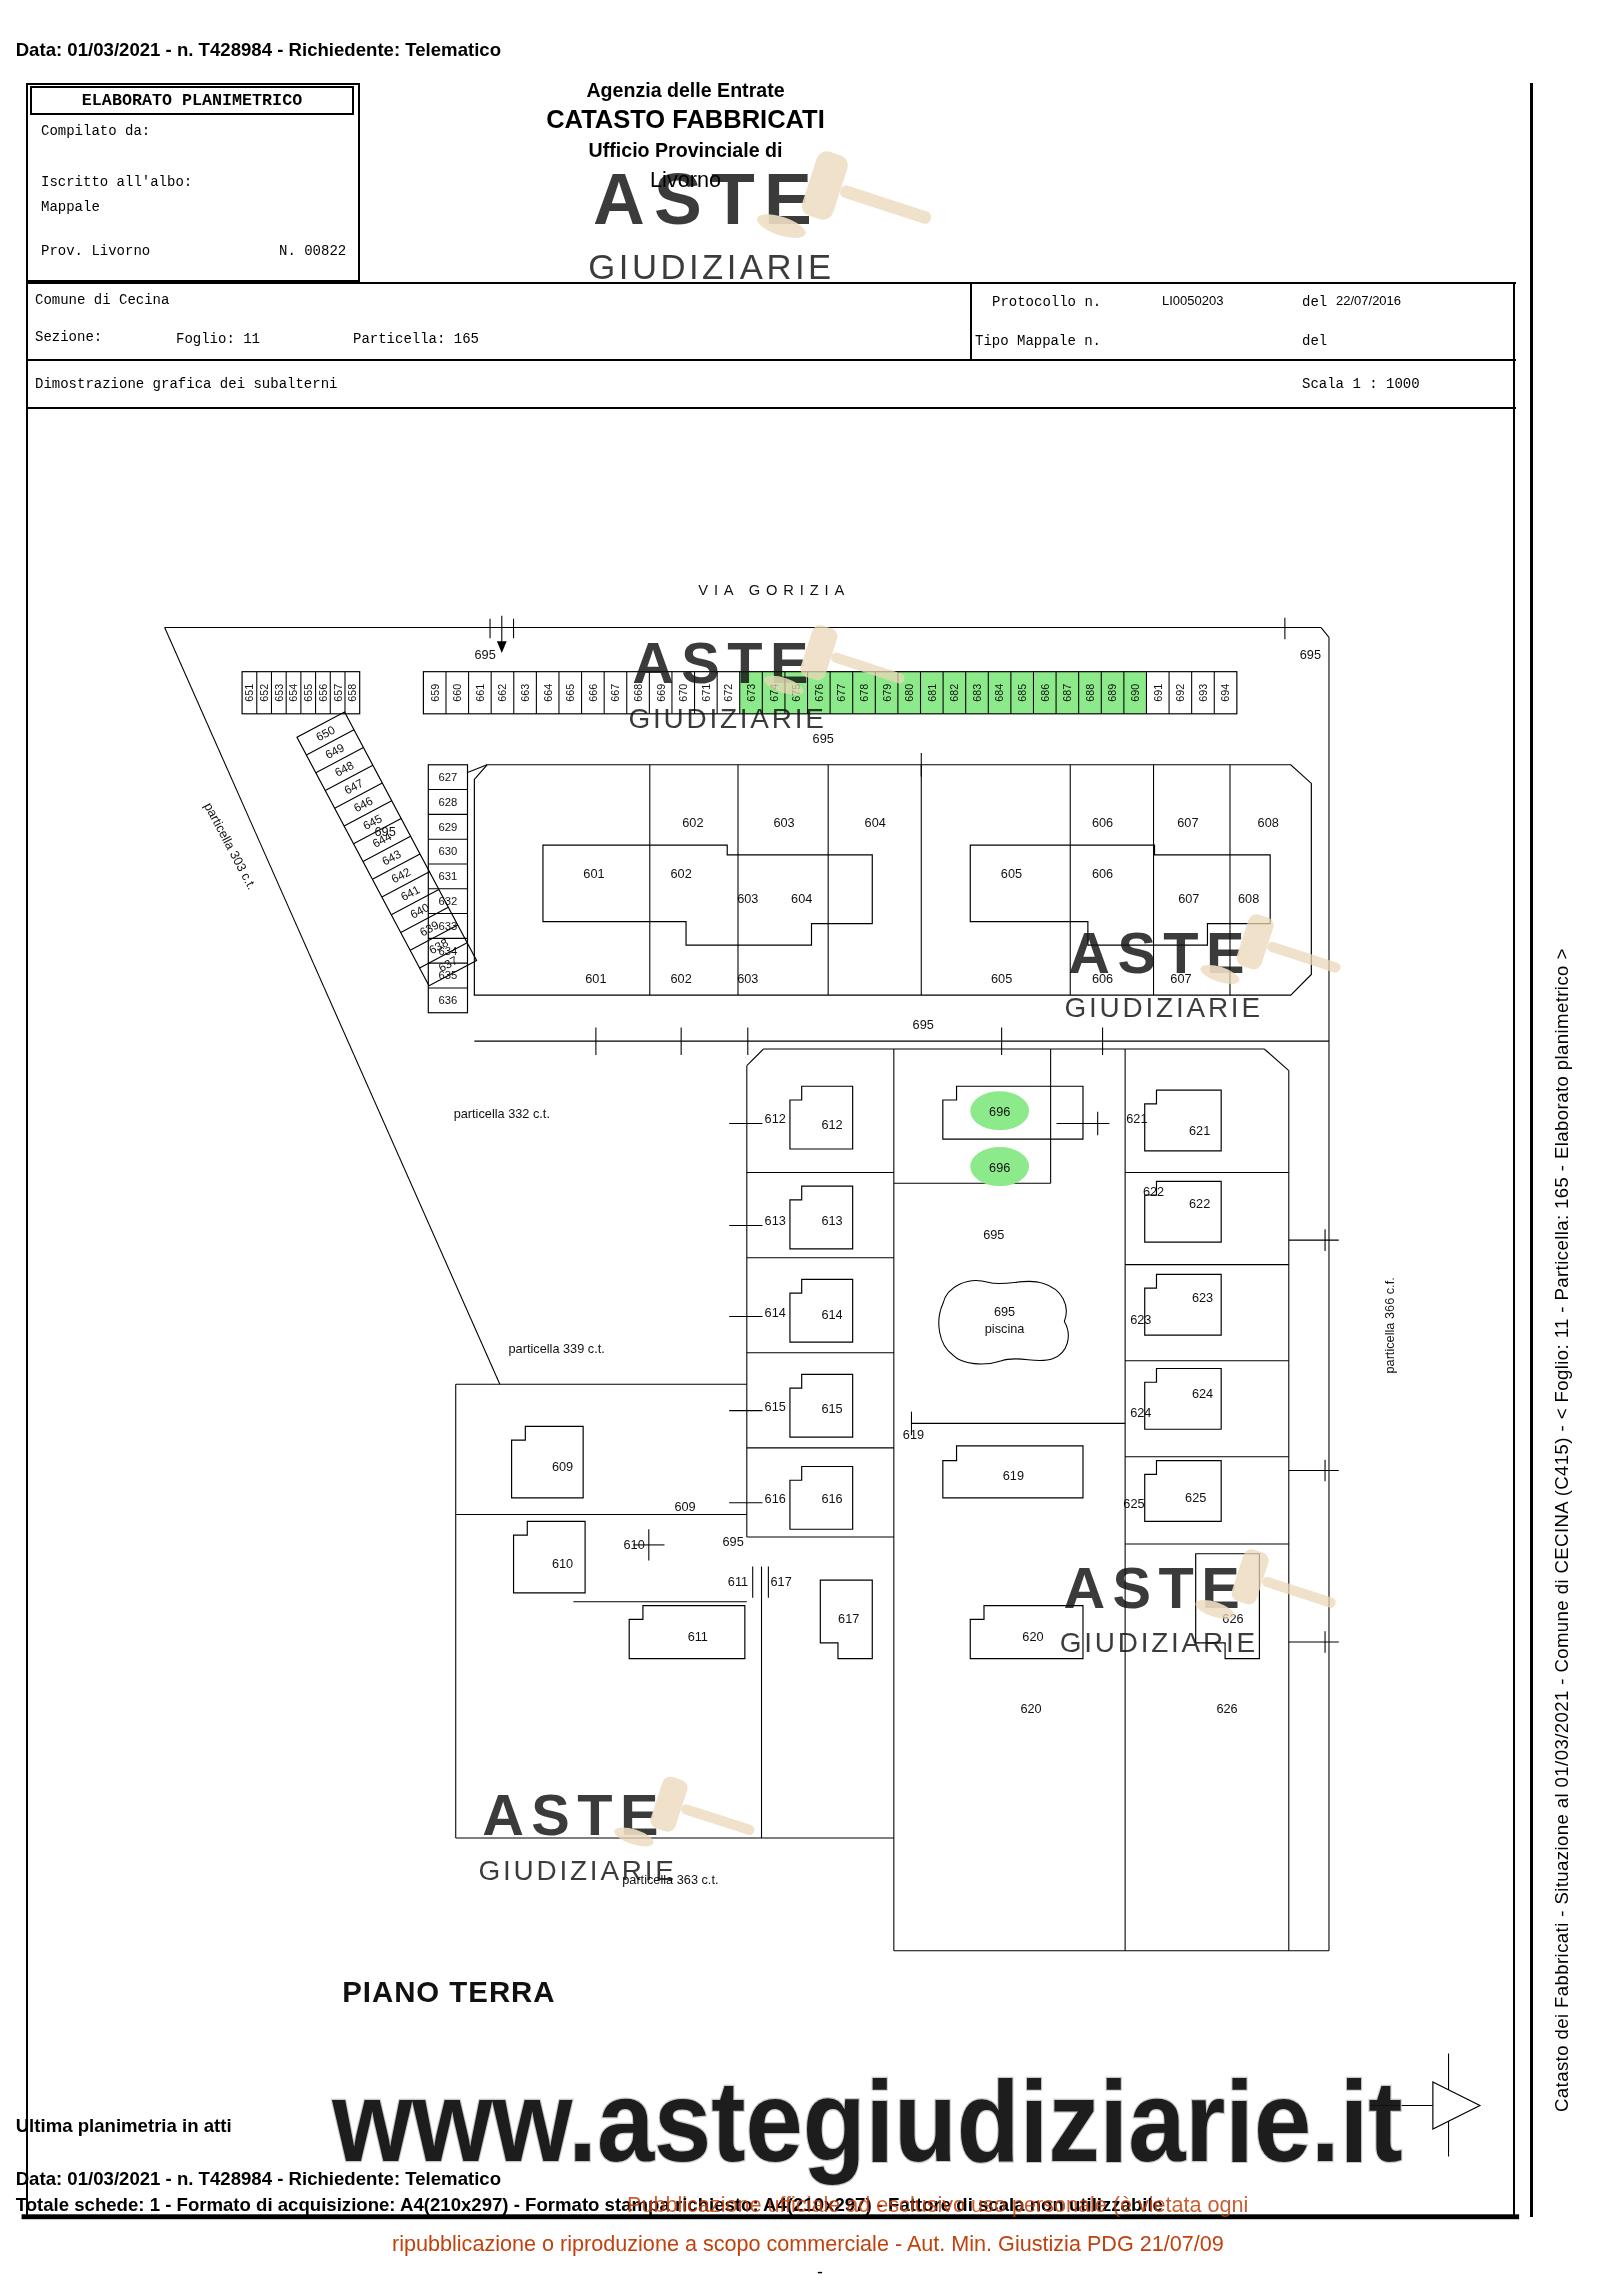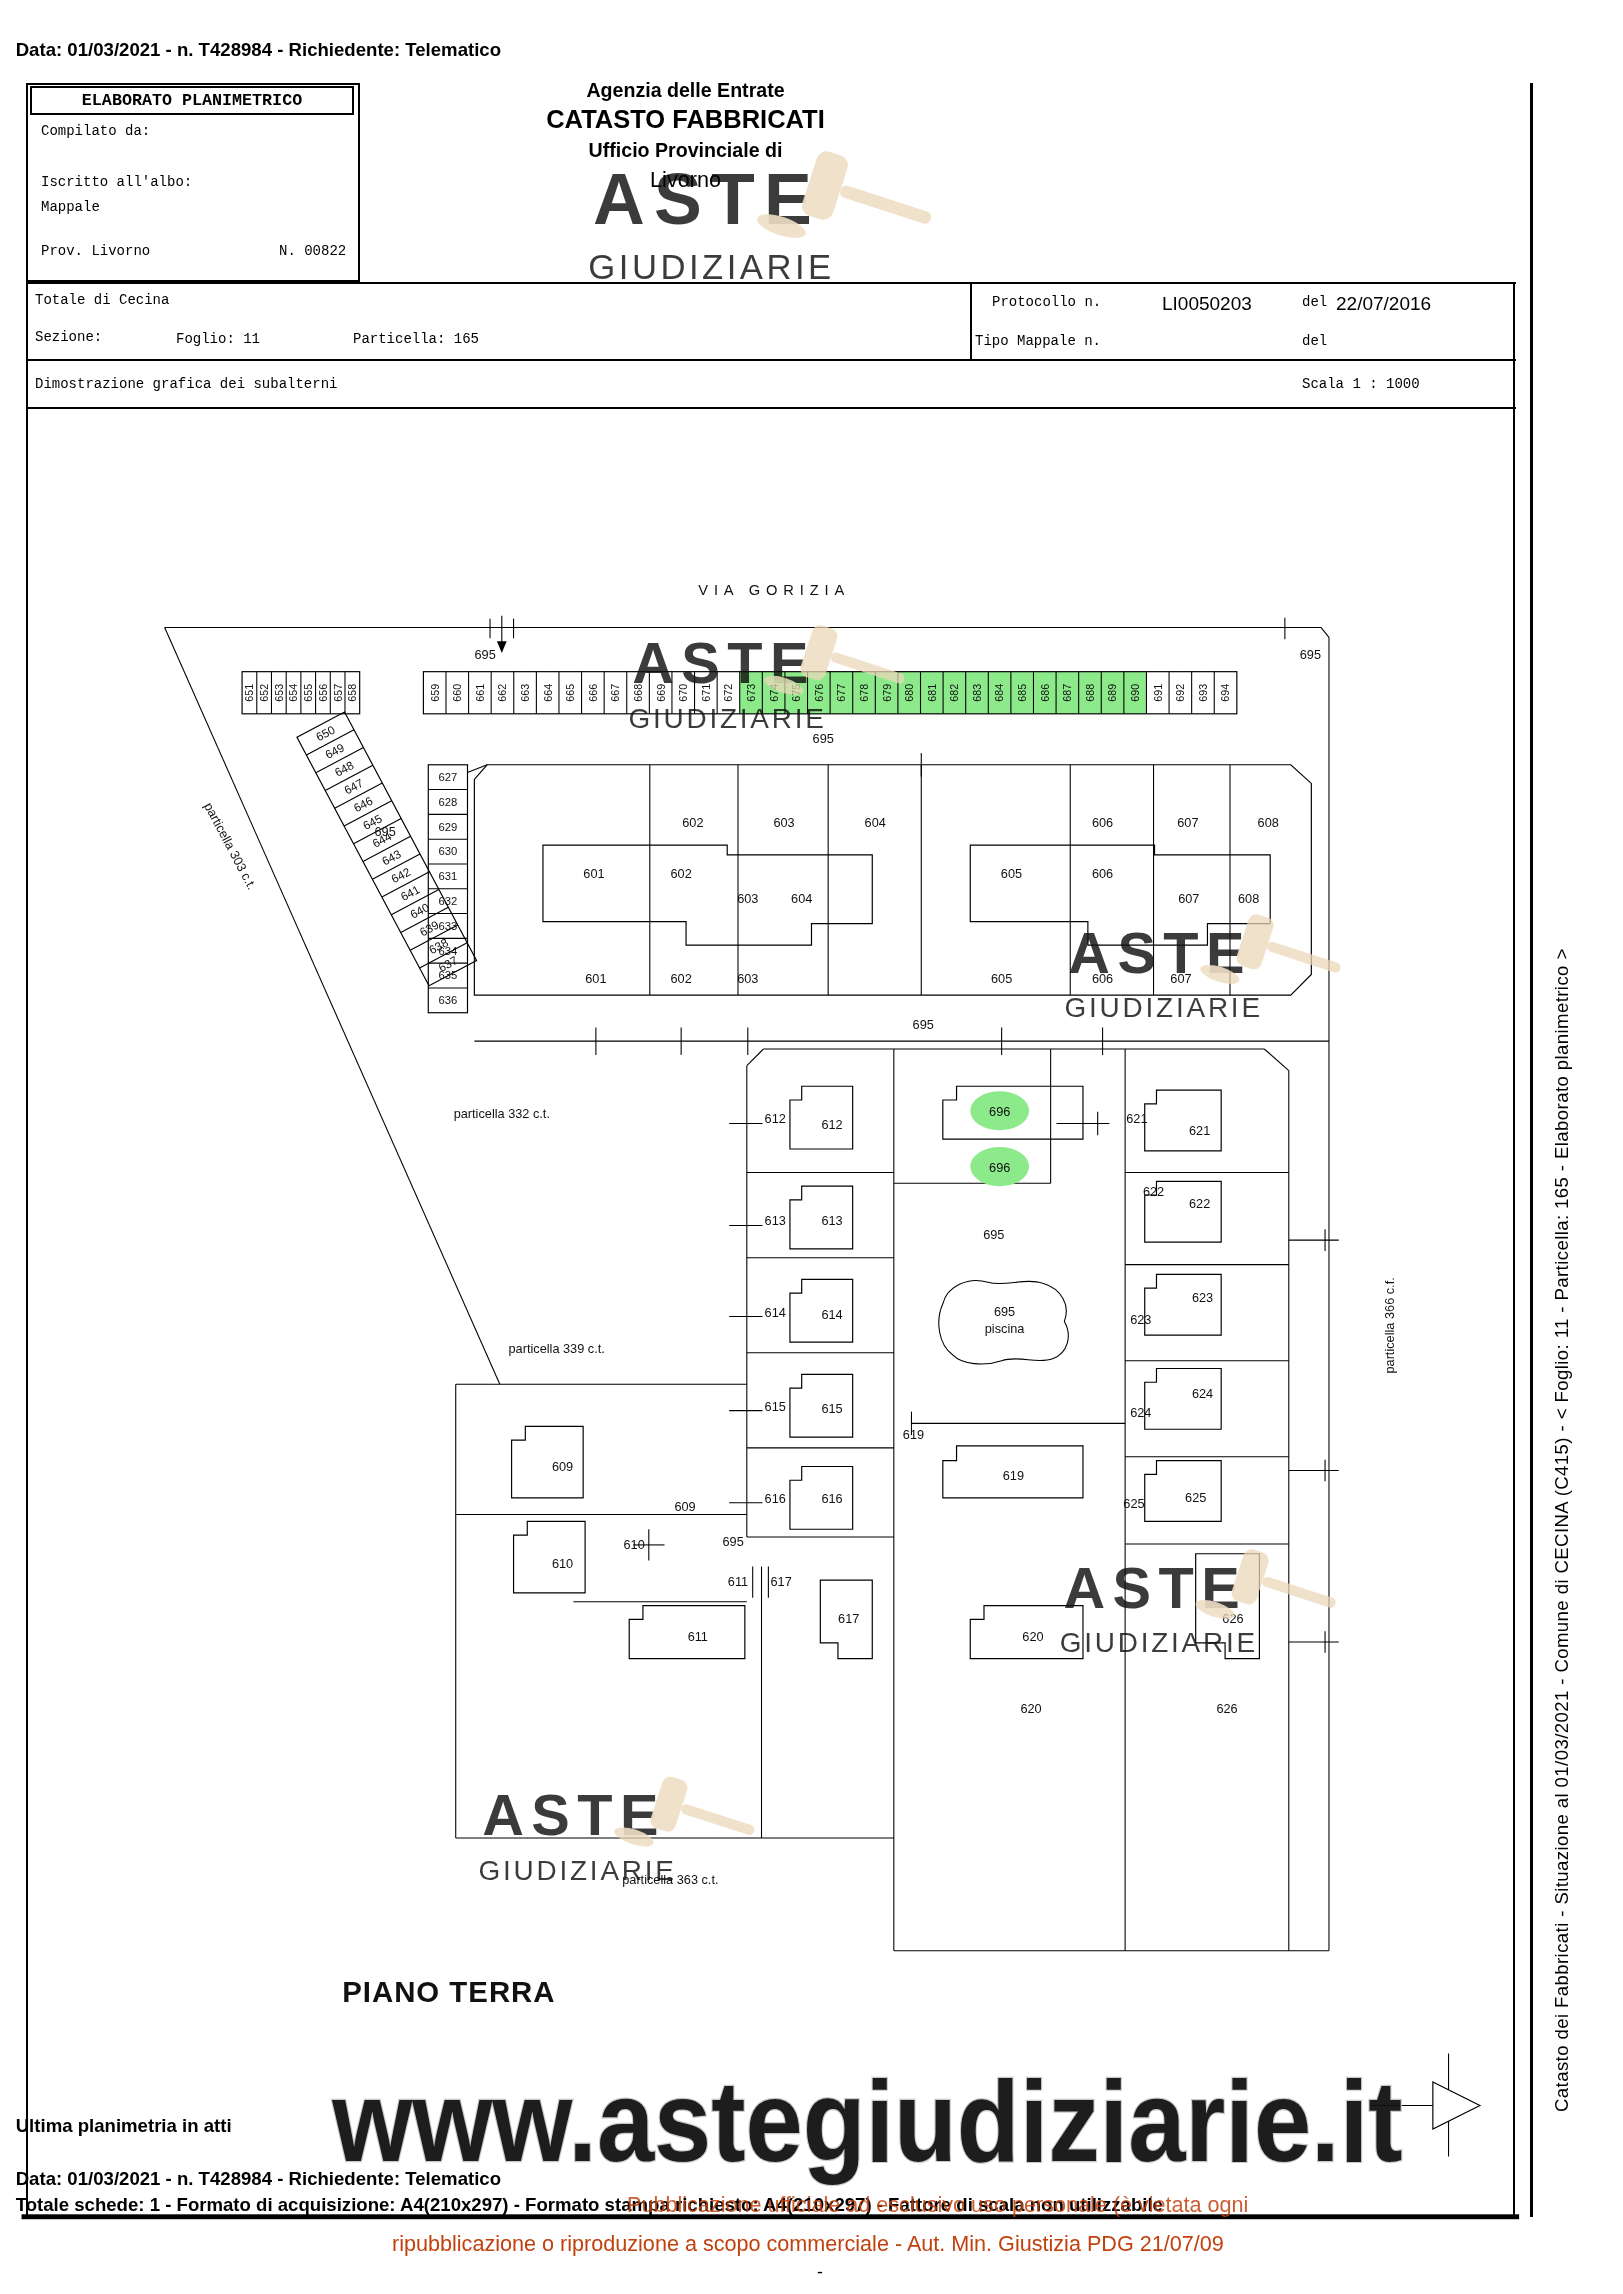--- a/index.html
+++ b/index.html
@@ -5,21 +5,21 @@
   html,body{margin:0;padding:0;background:#fff;}
   .sheet{position:relative;width:1623px;height:2295px;background:#fff;overflow:hidden;
          font-family:"Liberation Sans",sans-serif;color:#000;}
   #map-svg{position:absolute;left:0;top:0;z-index:1;}
   .abs{position:absolute;z-index:2;white-space:nowrap;}
   .bdr{position:absolute;z-index:2;background:#000;}
   .box{border:2px solid #000;box-sizing:border-box;z-index:2;position:absolute;background:transparent;}
   .mono{font-family:"Liberation Mono","DejaVu Sans Mono",monospace;}
   .txt19{font-size:18.6px;font-weight:bold;}
   .mono16{font-family:Liberation Mono, monospace;font-size:14px;}
-  .sans17{font-size:19px;}
+  .sans17{font-size:13px;}
   .bold{font-weight:bold;}
   .center{text-align:center;}
   .gray{color:#c2410c;}
   .agency{line-height:1.25;text-align:center;}
   .sidebar-text{position:absolute;z-index:2;transform-origin:0 0;transform:rotate(-90deg);
                 left:1551px;top:2112px;font-size:18.6px;white-space:nowrap;letter-spacing:0.4px;}
   #map-svg text{font-family:"Liberation Sans",sans-serif;fill:#111;}
   .ln{stroke:#000;stroke-width:1.1;fill:none;}
   .bld{stroke:#000;stroke-width:1.2;fill:none;}
 </style>
@@ -434,21 +434,21 @@
   </div>
 
   <div class="bdr" style="left:25.5px;top:83px;width:2px;height:2134px"></div>
   <div class="bdr" style="left:1513px;top:282px;width:2px;height:1935px"></div>
   <div class="bdr" style="left:25.5px;top:282px;width:1490px;height:2px"></div>
   <div class="bdr" style="left:25.5px;top:359px;width:1490px;height:2px"></div>
   <div class="bdr" style="left:25.5px;top:407px;width:1490px;height:2px"></div>
   <div class="bdr" style="left:970px;top:282px;width:2px;height:78px"></div>
   <div class="bdr" style="left:1530px;top:83px;width:2.9px;height:2134px"></div>
 
-  <div class="abs mono16" style="left:35px;top:292px">Totale di Cecina</div>
+  <div class="abs mono16" style="left:35px;top:292px">Comune di Cecina</div>
   <div class="abs mono16" style="left:35px;top:329px">Sezione:</div>
   <div class="abs mono16" style="left:176px;top:331px">Foglio: 11</div>
   <div class="abs mono16" style="left:353px;top:331px">Particella: 165</div>
   <div class="abs mono16" style="left:992px;top:294px">Protocollo n.</div>
   <div class="abs sans17" style="left:1162px;top:293px">LI0050203</div>
   <div class="abs mono16" style="left:1302px;top:294px">del</div>
   <div class="abs sans17" style="left:1336px;top:293px">22/07/2016</div>
   <div class="abs mono16" style="left:975px;top:333px">Tipo Mappale n.</div>
   <div class="abs mono16" style="left:1302px;top:333px">del</div>
   <div class="abs mono16" style="left:35px;top:376px">Dimostrazione grafica dei subalterni</div>

